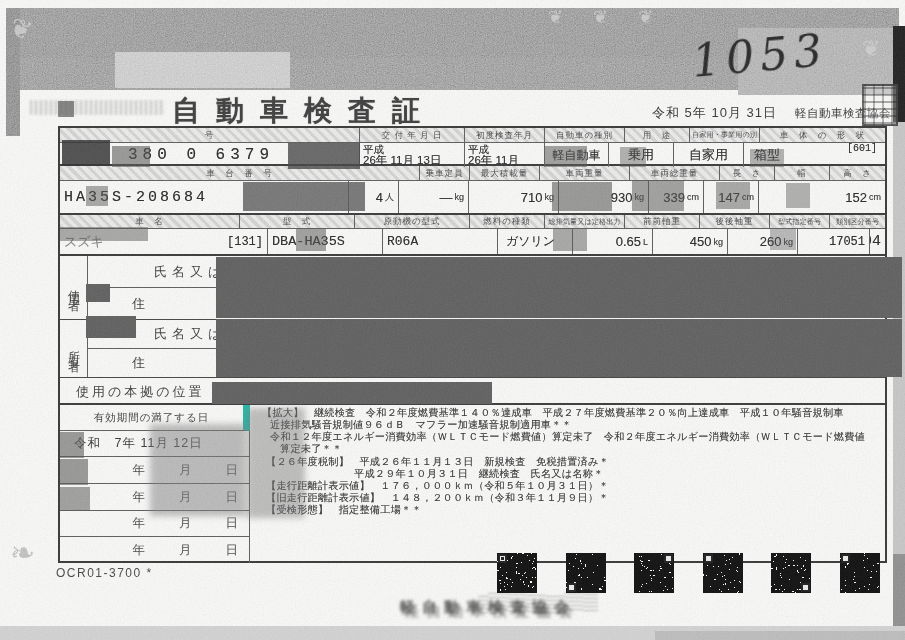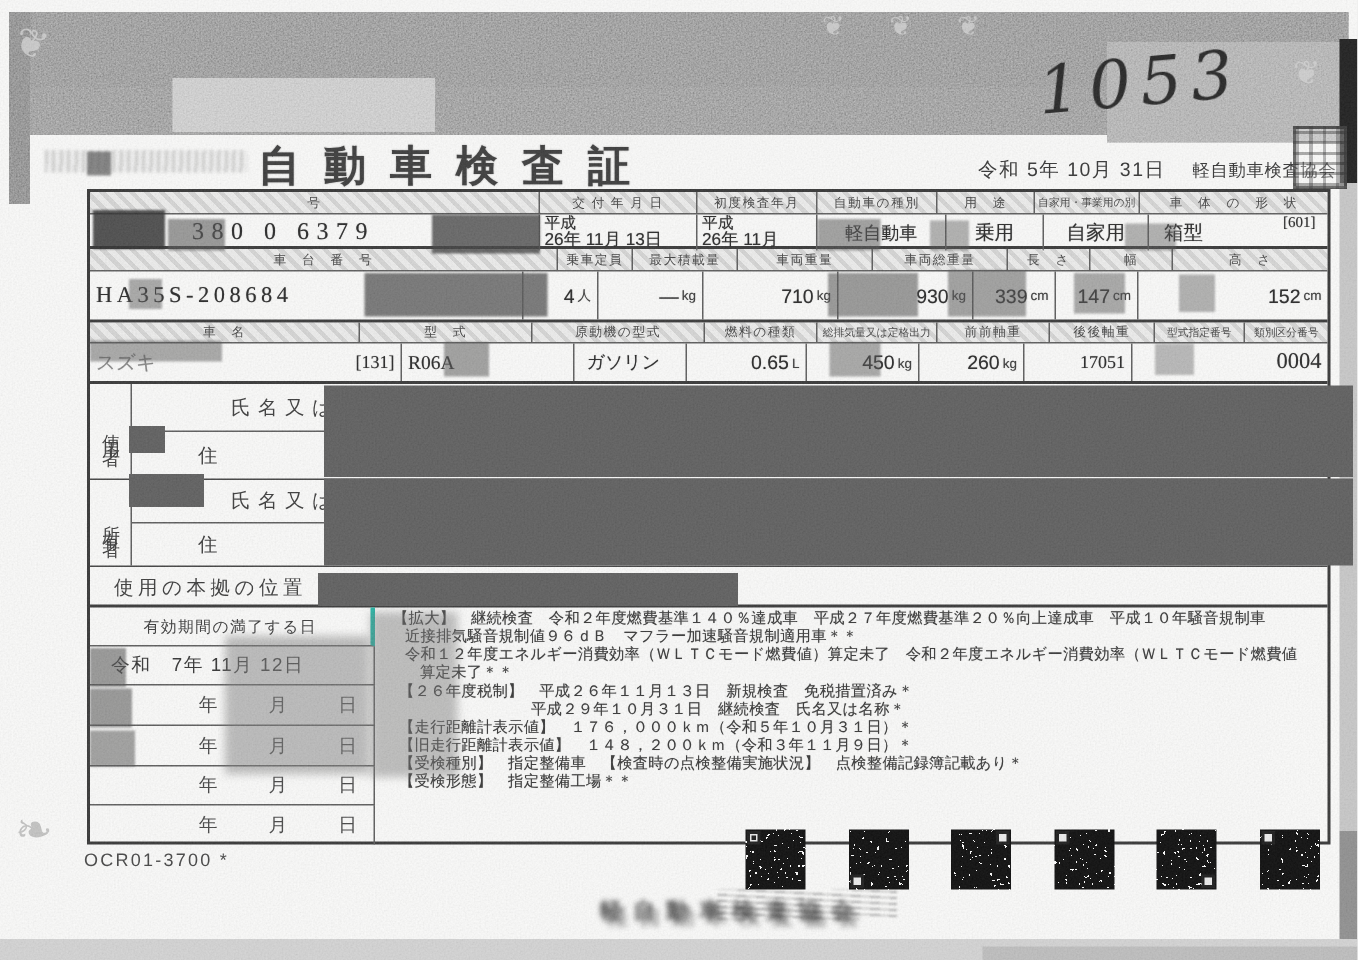--- a/index.html
+++ b/index.html
@@ -15,32 +15,32 @@
   .hc{font-size:8.5px;color:#3b3b3b;text-align:center;white-space:nowrap;overflow:hidden;
       border-right:1px solid #555;line-height:14px;letter-spacing:1px;box-sizing:border-box;}
   .hs{font-size:7.2px;letter-spacing:0;}
   .vc{font-size:13px;color:#1e1e1e;white-space:nowrap;overflow:hidden;border-right:1px solid #555;
       display:flex;align-items:center;box-sizing:border-box;padding:0 4px;
       text-shadow:0 0 .6px rgba(35,35,35,.55);}
   .last{border-right:none!important;}
   .num{justify-content:flex-end;}
   .ctr{justify-content:center;}
   .unit{font-size:9px;margin-left:2px;color:#333;}
-  .mono{font-family:Liberation Serif, serif;}
+  .mono{font-family:Liberation Mono, monospace;}
   .era-cell{flex-direction:column;align-items:flex-start;justify-content:center;line-height:11px;padding:1px 3px;}
   .era{font-size:10.5px;}
   .eday{font-size:11.5px;}
   
   .vcol{width:28px;border-right:1px solid #555;display:flex;align-items:center;justify-content:center;
         writing-mode:vertical-rl;font-size:12px;letter-spacing:5px;color:#333;box-sizing:border-box;}
   .prow{display:flex;align-items:center;box-sizing:border-box;}
   .plabel{font-size:13px;color:#333;letter-spacing:5px;padding-left:66px;white-space:nowrap;}
   .sp{padding-left:44px;letter-spacing:12px;}
   
-  .vhead{border-right:3px solid #14b8a6;border-bottom:1px solid #555;display:flex;align-items:center;
+  .vhead{border-right:7px solid #14b8a6;border-bottom:1px solid #555;display:flex;align-items:center;
          justify-content:center;font-size:10.5px;color:#333;letter-spacing:1px;box-sizing:border-box;}
   .vdrow{border-right:1px solid #555;border-bottom:1px solid #555;display:flex;align-items:center;
          box-sizing:border-box;font-size:12.5px;color:#2b2b2b;white-space:nowrap;}
   .vempty{justify-content:flex-end;padding-right:8px;letter-spacing:3px;color:#3e3e3e;}
   
   #remarks{font-size:10.2px;line-height:12.15px;color:#2e2e2e;letter-spacing:.2px;white-space:nowrap;
            text-shadow:0 0 .5px rgba(45,45,45,.5);}
   .rl{display:block;}
   
   .redact{background:#585858;filter:blur(.4px);z-index:6;}
@@ -127,33 +127,33 @@
     <div class="vrow">
       <div class="vc mono" style="width:300px;font-size:16px;letter-spacing:5px;padding-left:68px">380 0 6379</div>
       <div class="vc era-cell" style="width:105px">
         <span class="era">平成</span>
         <span class="eday">26年 11月 13日</span>
       </div>
       <div class="vc era-cell" style="width:80px">
         <span class="era">平成</span>
         <span class="eday">26年 11月</span>
       </div>
-      <div class="vc ctr" style="width:86px;font-size:12px">軽自動車</div>
+      <div class="vc ctr" style="width:64px;font-size:12px">軽自動車</div>
       <div class="vc ctr" style="width:65px">乗用</div>
       <div class="vc ctr" style="width:70px">自家用</div>
       <div class="vc last" style="flex:1;padding-left:10px">
         <span>箱型</span>
         <span class="mono" style="position:absolute;right:8px;top:15px;font-size:10px">[601]</span>
       </div>
     </div>
   </div>
 
   <div class="rg" style="left:60px;top:166px;width:825px;height:49px;z-index:3">
     <div class="hrow">
-      <div class="hc" style="width:312px">車　台　番　号</div>
+      <div class="hc" style="width:360px">車　台　番　号</div>
       <div class="hc" style="width:50px">乗車定員</div>
       <div class="hc" style="width:70px">最大積載量</div>
       <div class="hc" style="width:90px">車両重量</div>
       <div class="hc" style="width:90px">車両総重量</div>
       <div class="hc" style="width:55px">長　さ</div>
       <div class="hc" style="width:55px">幅</div>
       <div class="hc last" style="flex:1">高　さ</div>
     </div>
     <div class="vrow">
       <div class="vc mono" style="width:289px;font-size:15px;letter-spacing:3px">HA35S-208684</div>
@@ -198,20 +198,21 @@
       <div class="hc" style="width:75px;line-height:13px">前前軸重</div>
       <div class="hc" style="width:70px;line-height:13px">後後軸重</div>
       <div class="hc hs" style="width:60px;line-height:13px">型式指定番号</div>
       <div class="hc hs last" style="flex:1;line-height:13px">類別区分番号</div>
     </div>
     <div class="vrow">
       <div class="vc" style="width:208px">
         <span style="opacity:.55;filter:blur(.4px)">スズキ</span>
         <span class="mono" style="margin-left:auto;font-size:12px">[131]</span>
       </div>
+      <div class="vc mono" style="width:115px;font-size:13.5px">DBA-HA35S</div>
       <div class="vc mono" style="width:115px;font-size:13px">R06A</div>
       <div class="vc" style="width:75px;padding-left:8px;font-size:12px">ガソリン</div>
       <div class="vc num" style="width:80px">
           <span>0.65</span>
           <span class="unit">L</span>
         </div>
       <div class="vc num" style="width:75px">
           <span>450</span>
           <span class="unit">kg</span>
         </div>
@@ -259,21 +260,20 @@
     <div class="vdrow vempty abs" style="left:0;top:132px;width:190px;height:26px;border-bottom:none">年　　月　　日</div>
     <div id="remarks" class="abs" style="left:202px;top:2px;width:620px">
       <span class="rl" style="margin-left:0">【拡大】　継続検査　令和２年度燃費基準１４０％達成車　平成２７年度燃費基準２０％向上達成車　平成１０年騒音規制車</span>
       <span class="rl" style="margin-left:8px">近接排気騒音規制値９６ｄＢ　マフラー加速騒音規制適用車＊＊</span>
       <span class="rl" style="margin-left:8px">令和１２年度エネルギー消費効率（ＷＬＴＣモード燃費値）算定未了　令和２年度エネルギー消費効率（ＷＬＴＣモード燃費値</span>
       <span class="rl" style="margin-left:18px">算定未了＊＊</span>
       <span class="rl" style="margin-left:4px">【２６年度税制】　平成２６年１１月１３日　新規検査　免税措置済み＊</span>
       <span class="rl" style="margin-left:92px">平成２９年１０月３１日　継続検査　氏名又は名称＊</span>
       <span class="rl" style="margin-left:4px">【走行距離計表示値】　１７６，０００ｋｍ（令和５年１０月３１日）＊</span>
       <span class="rl" style="margin-left:4px">【旧走行距離計表示値】　１４８，２００ｋｍ（令和３年１１月９日）＊</span>
-      <span class="rl" style="margin-left:4px">【受検種別】　指定整備車　【検査時の点検整備実施状況】　点検整備記録簿記載あり＊</span>
       <span class="rl" style="margin-left:4px">【受検形態】　指定整備工場＊＊</span>
     </div>
   </div>
 
   <div class="abs redact" style="left:216px;top:257px;width:686px;height:61px"></div>
   <div class="abs redact" style="left:216px;top:319px;width:686px;height:58px"></div>
   <div class="abs redact" style="left:212px;top:382px;width:280px;height:22px"></div>
   <div class="abs redact" style="left:86px;top:284px;width:24px;height:18px"></div>
   <div class="abs redact" style="left:86px;top:316px;width:50px;height:22px"></div>
 

